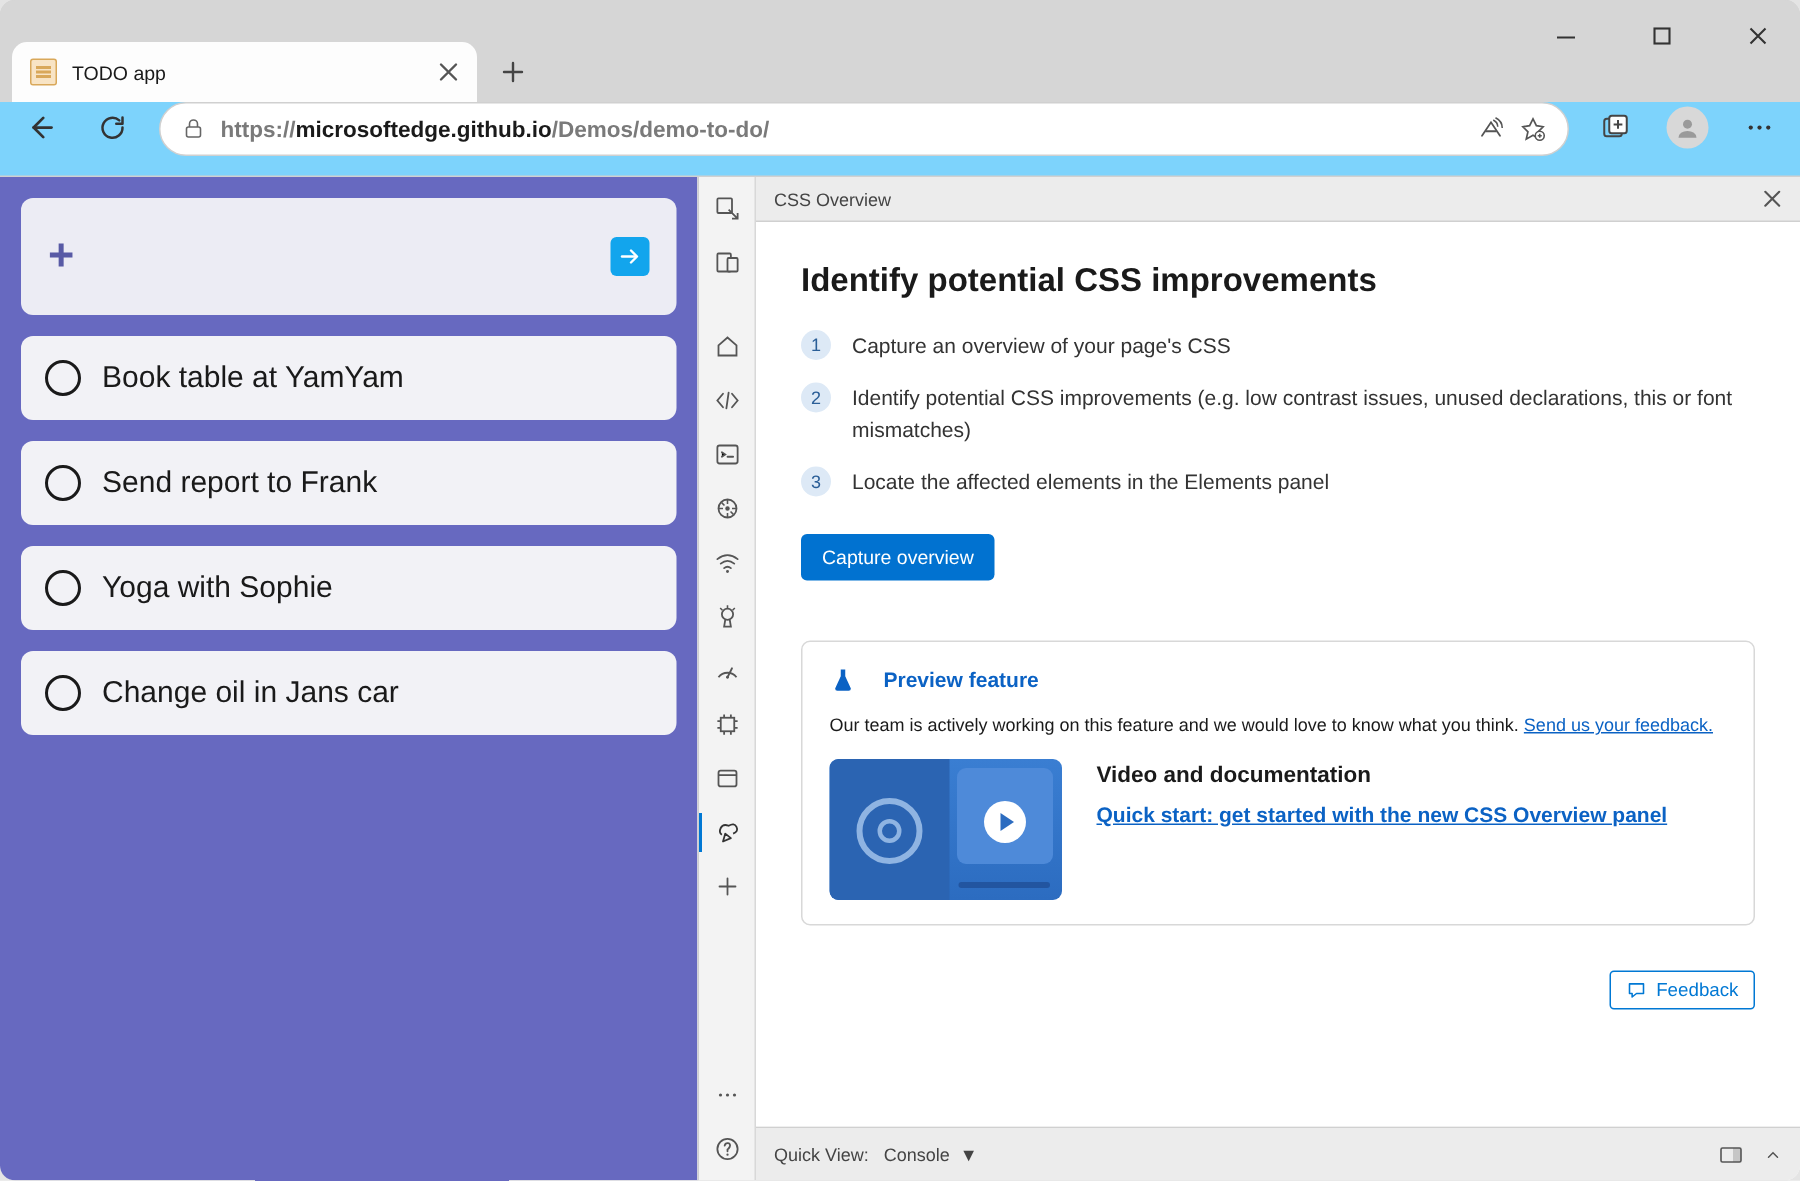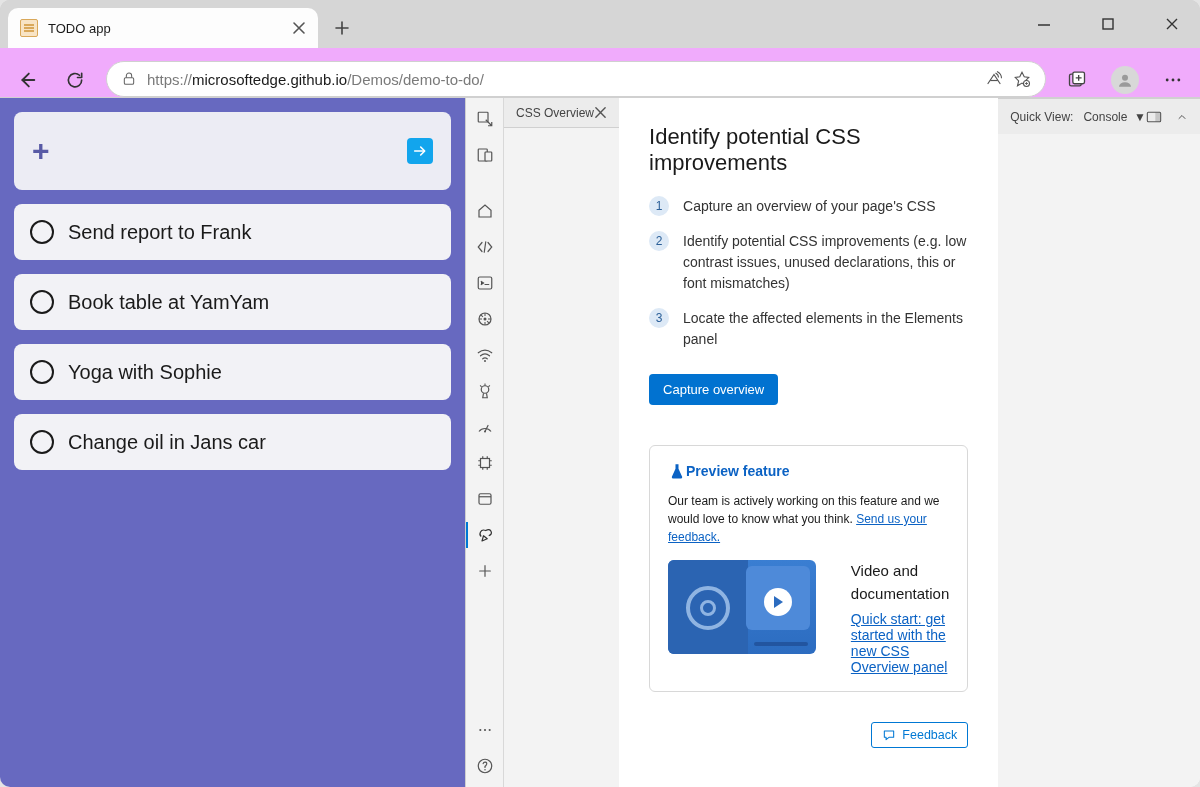--- a/index.html
+++ b/index.html
@@ -1,31 +1,31 @@
 <!DOCTYPE html>
 <html><head>
 <meta charset="utf-8">
 <style>
   * { box-sizing: border-box; }
   html, body { margin:0; padding:0; height:100%; font-family: "Segoe UI", Arial, sans-serif; font-size:14px; color:#1a1a1a; }
   body { width:1200px; height:787px; background:#e4e4e4; overflow:hidden; }
 
   
   .browser { width:1200px; height:787px; display:flex; flex-direction:column; background:#cfcfcf; border-radius:10px; overflow:hidden; }
-  .tabbar { height:48px; background:#d6d6d6; display:flex; align-items:flex-end; padding:0 8px; position:relative; }
+  .tabbar { height:68px; background:#d6d6d6; display:flex; align-items:flex-end; padding:0 8px; position:relative; }
   .tab { background:#fdfdfd; height:40px; width:310px; border-radius:10px 10px 0 0; display:flex; align-items:center; padding:0 12px; gap:10px; margin-top:12px; }
   .tab .favicon { width:18px; height:18px; background:#f8e4c5; border:1px solid #d9a85a; border-radius:2px; position:relative; }
   .tab .favicon::after { content:""; position:absolute; top:4px; left:3px; right:3px; height:2px; background:#d9a85a; box-shadow:0 3px 0 #d9a85a, 0 6px 0 #d9a85a; }
   .tab .title { flex:1; font-size:13px; white-space:nowrap; overflow:hidden; text-overflow:ellipsis; }
   .tab .close { width:14px; height:14px; cursor:pointer; }
   .newtab { width:36px; height:36px; display:flex; align-items:center; justify-content:center; margin-left:6px; margin-bottom:2px; border-radius:4px; cursor:pointer; }
   .wincontrols { position:absolute; right:8px; top:8px; display:flex; gap:24px; }
   .wincontrols .wc { width:40px; height:32px; display:flex; align-items:center; justify-content:center; cursor:pointer; }
 
-  .toolbar { height:50px; background:#f0abfc; border-bottom:1px solid #d0d0d0; display:flex; align-items:flex-end; padding:0 10px; gap:14px; }
+  .toolbar { height:50px; background:#7dd3fc; border-bottom:1px solid #d0d0d0; display:flex; align-items:flex-start; padding:0 10px; gap:14px;font-weight:bold; }
   .tb-ico { width:34px; height:34px; display:flex; align-items:center; justify-content:center; border-radius:4px; cursor:pointer; }
   .addr { flex:1; height:36px; background:#fff; border:1px solid #d0d0d0; border-radius:18px; display:flex; align-items:center; padding:0 14px; gap:10px; }
   .addr .url { flex:1; font-size:15px; white-space:nowrap; overflow:hidden; }
   .addr .url .gray { color:#7a7a7a; }
   .avatar { width:28px; height:28px; border-radius:50%; background:#d8d8d8; display:flex; align-items:center; justify-content:center; }
 
   
   .content { flex:1; display:flex; background:#fff; overflow:hidden; }
 
   
@@ -35,35 +35,35 @@
   .addcard .arrow { width:26px; height:26px; background:#12a5ed; border-radius:4px; display:flex; align-items:center; justify-content:center; color:#fff; }
   .todo { background:#f2f2f6; border-radius:8px; height:56px; display:flex; align-items:center; padding:0 16px; gap:14px; }
   .todo .circ { width:24px; height:24px; border:2.5px solid #1a1a1a; border-radius:50%; }
   .todo .label { font-size:20px; }
 
   
   .devtools { flex:1; display:flex; background:#f3f3f3; border-left:1px solid #cfcfcf; }
   .dt-sidebar { width:38px; background:#f3f3f3; border-right:1px solid #d8d8d8; display:flex; flex-direction:column; align-items:center; padding-top:10px; gap:14px; }
   .dt-sidebar .dt-ico { width:22px; height:22px; display:flex; align-items:center; justify-content:center; color:#555; cursor:pointer; position:relative; }
   .dt-sidebar .dt-ico.active::before { content:""; position:absolute; left:-8px; top:-2px; bottom:-2px; width:2.5px; background:#0078d4; }
-  .dt-main { flex:1; display:flex; flex-direction:row; position:relative; }
+  .dt-main { flex:1; display:flex; flex-direction:column; position:relative; }
   .dt-header { height:30px; background:#ececec; border-bottom:1px solid #d0d0d0; display:flex; align-items:center; padding:0 12px; font-size:12px; color:#444; justify-content:space-between; }
   .dt-scroll { flex:1; overflow-y:auto; background:#fff; padding:26px 30px 18px 30px; position:relative; }
   .dt-scroll::-webkit-scrollbar { width:13px; }
   .dt-scroll::-webkit-scrollbar-thumb { background:#bfbfbf; border-radius:8px; border:3px solid #fff; }
-  h2.dt-title { font-size:22px; font-weight:400; margin:0 0 20px 0; }
+  h2.dt-title { font-size:22px; font-weight:700; margin:0 0 20px 0; }
   ol.steps { list-style:none; padding:0; margin:0 0 24px 0; }
   ol.steps li { display:flex; gap:14px; font-size:14px; color:#333; margin-bottom:14px; line-height:1.5; }
   ol.steps .num { width:20px; height:20px; border-radius:50%; background:#dde9f6; color:#2a5e97; font-size:12px; display:flex; align-items:center; justify-content:center; flex-shrink:0; }
   .capture-btn { background:#0172d0; color:#fff; border:none; padding:8px 14px; border-radius:4px; font-size:13px; cursor:pointer; margin-bottom:40px; }
   .preview-card { border:1px solid #d8d8d8; border-radius:6px; padding:16px 18px; }
-  .preview-card .ph { display:flex; align-items:center; gap:0; color:#0b62c4; font-weight:600; font-size:14px; margin-bottom:10px; }
+  .preview-card .ph { display:flex; align-items:center; gap:18px; color:#0b62c4; font-weight:600; font-size:14px; margin-bottom:10px; }
   .preview-card p { font-size:12px; margin:12px 0 14px 0; line-height:1.5; }
   .preview-card a { color:#0b62c4; text-decoration:underline; }
-  .video-row { display:flex; gap:35px; align-items:flex-start; }
+  .video-row { display:flex; gap:23px; align-items:flex-start;font-weight:bold; }
   .thumb { width:155px; height:94px; border-radius:6px; background:linear-gradient(180deg,#3a7ed2,#2c6cc0); position:relative; overflow:hidden; }
   .thumb .left { position:absolute; left:0; top:0; bottom:0; width:80px; background:#2b64b2; }
   .thumb .tgt { position:absolute; left:18px; top:26px; width:44px; height:44px; border:4px solid #8fb4e2; border-radius:50%; }
   .thumb .tgt::after { content:""; position:absolute; inset:10px; border:3px solid #8fb4e2; border-radius:50%; }
   .thumb .right { position:absolute; right:6px; top:6px; width:64px; height:64px; background:#4e8ad9; border-radius:6px; }
   .thumb .play { position:absolute; right:24px; top:28px; width:28px; height:28px; border-radius:50%; background:#fff; display:flex; align-items:center; justify-content:center; }
   .thumb .play::after { content:""; border-left:9px solid #2c6cc0; border-top:6px solid transparent; border-bottom:6px solid transparent; margin-left:2px; }
   .thumb .bar { position:absolute; bottom:8px; right:8px; left:86px; height:4px; background:#2255a0; border-radius:2px; }
   .video-meta { flex:1; }
   .video-meta .vt { font-size:15px; margin:0 0 6px 0; }
@@ -182,25 +182,25 @@
         <span class="plus">+</span>
         <span class="arrow">
             <svg width="16" height="16" viewBox="0 0 24 24">
               <path d="M4 12 H18" stroke="#fff" stroke-width="2.4" stroke-linecap="round"></path>
               <path d="M13 6 L19 12 L13 18" fill="none" stroke="#fff" stroke-width="2.4" stroke-linecap="round" stroke-linejoin="round"></path>
             </svg>
           </span>
       </div>
       <div class="todo">
           <span class="circ"></span>
-          <span class="label">Send report to Frank</span>
+          <span class="label">Book table at YamYam</span>
         </div>
       <div class="todo">
           <span class="circ"></span>
-          <span class="label">Book table at YamYam</span>
+          <span class="label">Send report to Frank</span>
         </div>
       <div class="todo">
           <span class="circ"></span>
           <span class="label">Yoga with Sophie</span>
         </div>
       <div class="todo">
           <span class="circ"></span>
           <span class="label">Change oil in Jans car</span>
         </div>
     </div>

